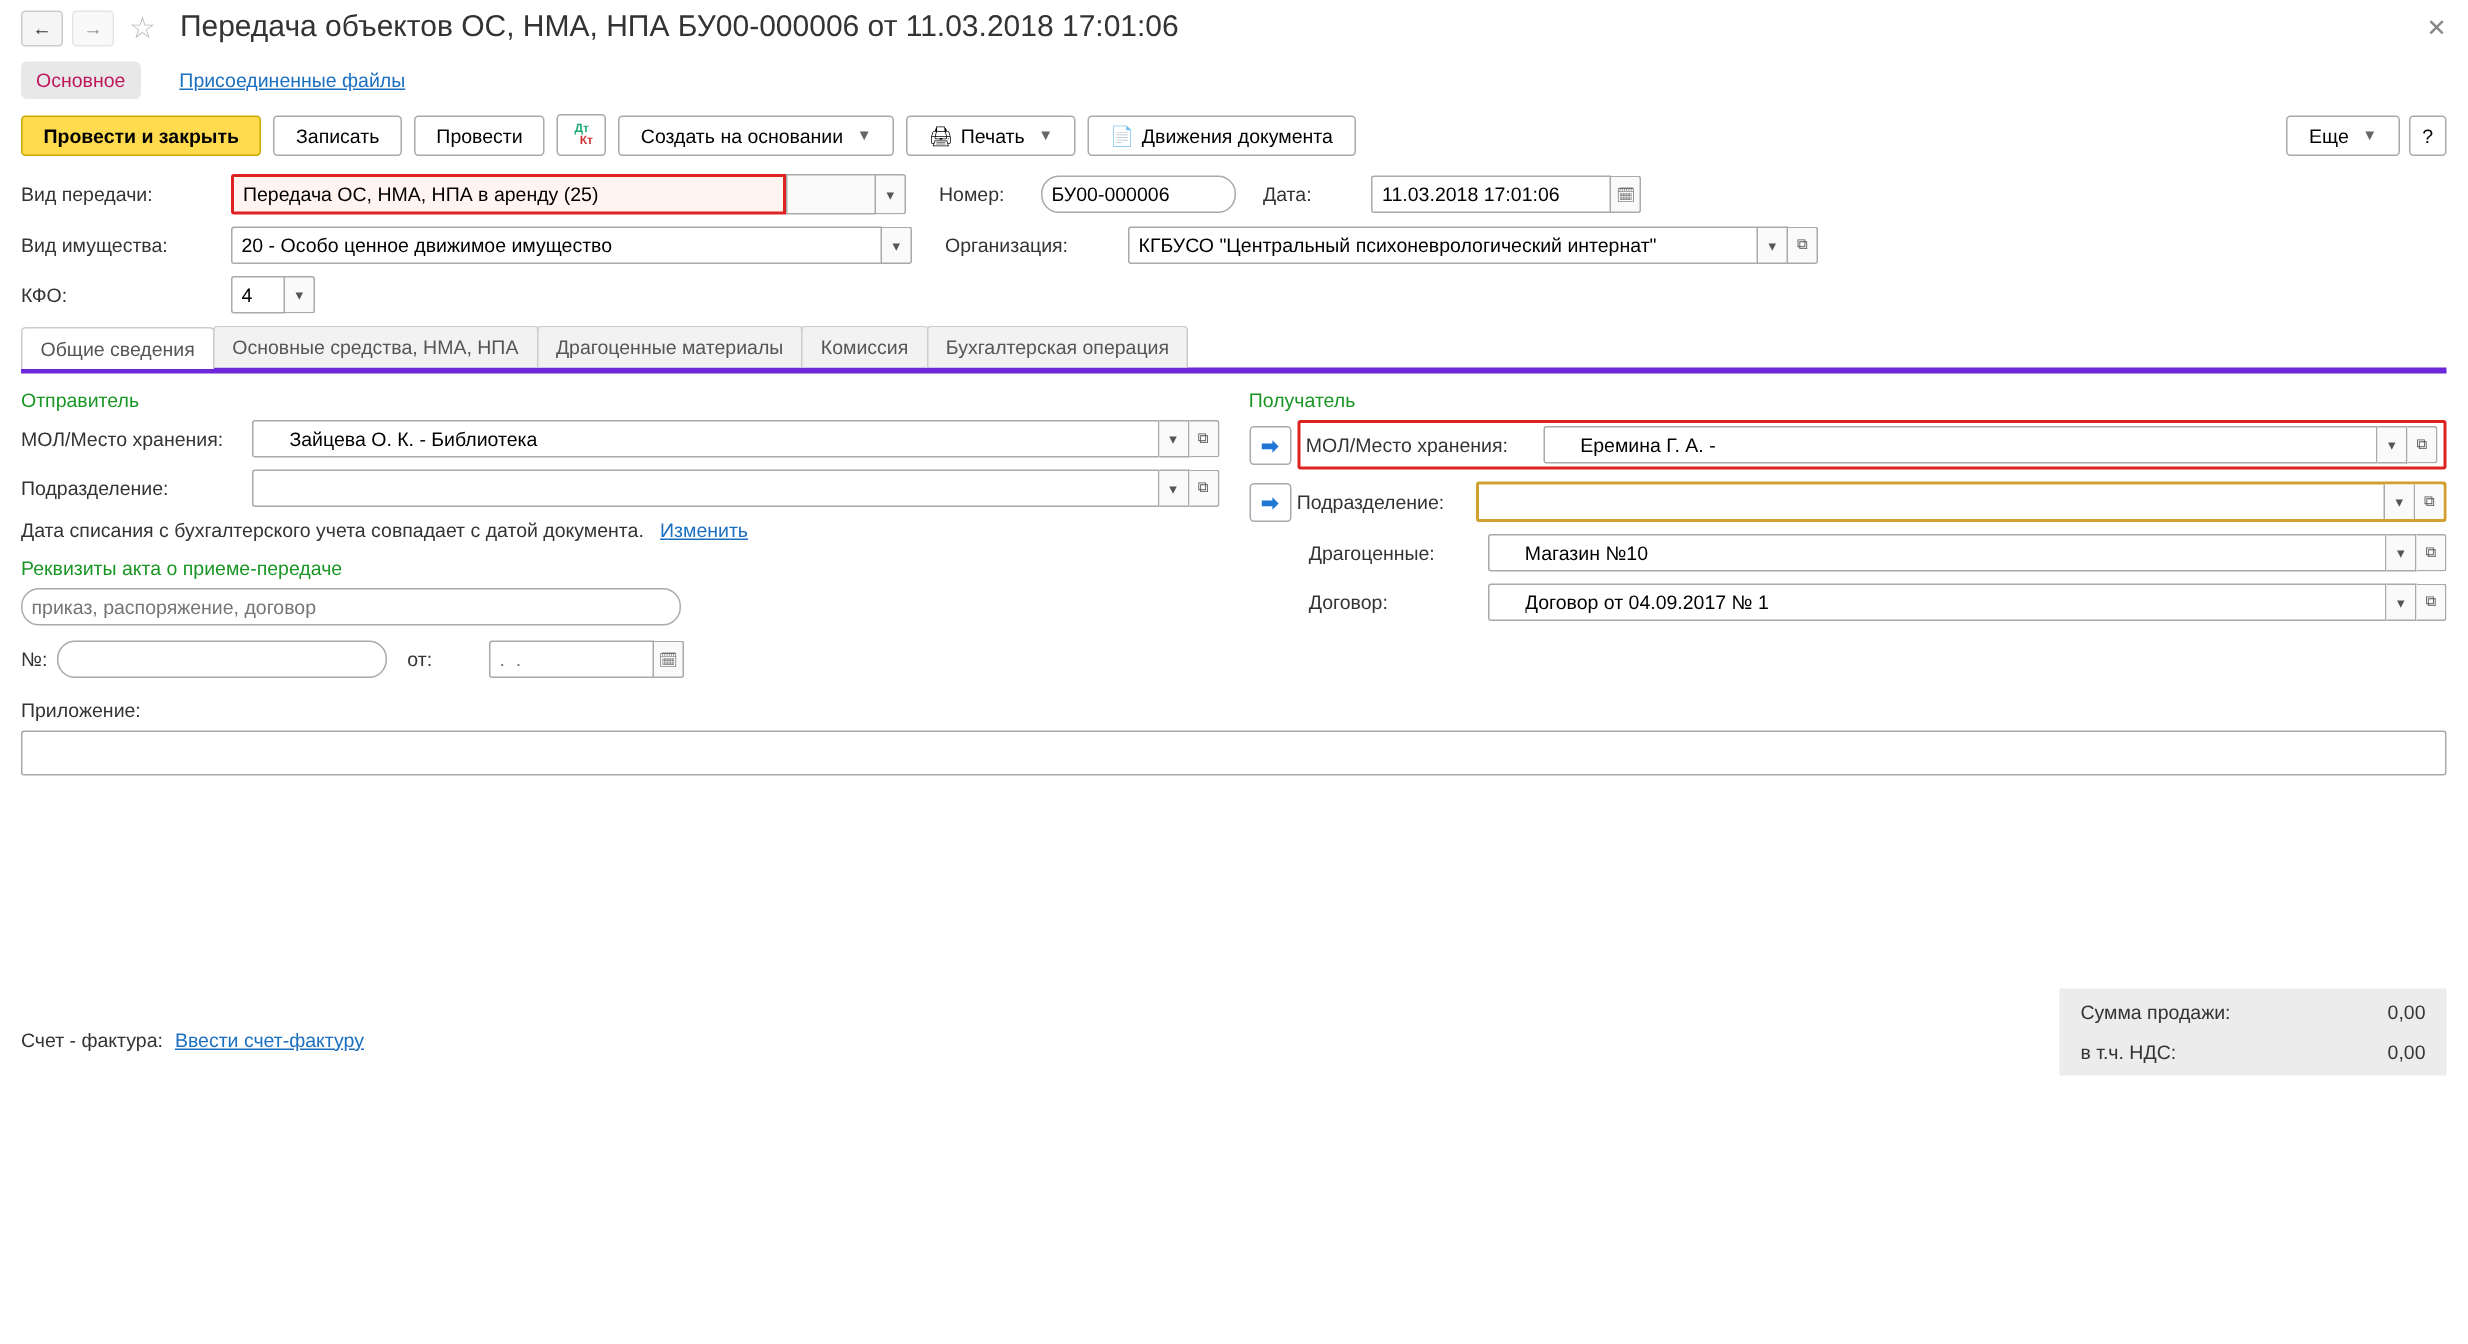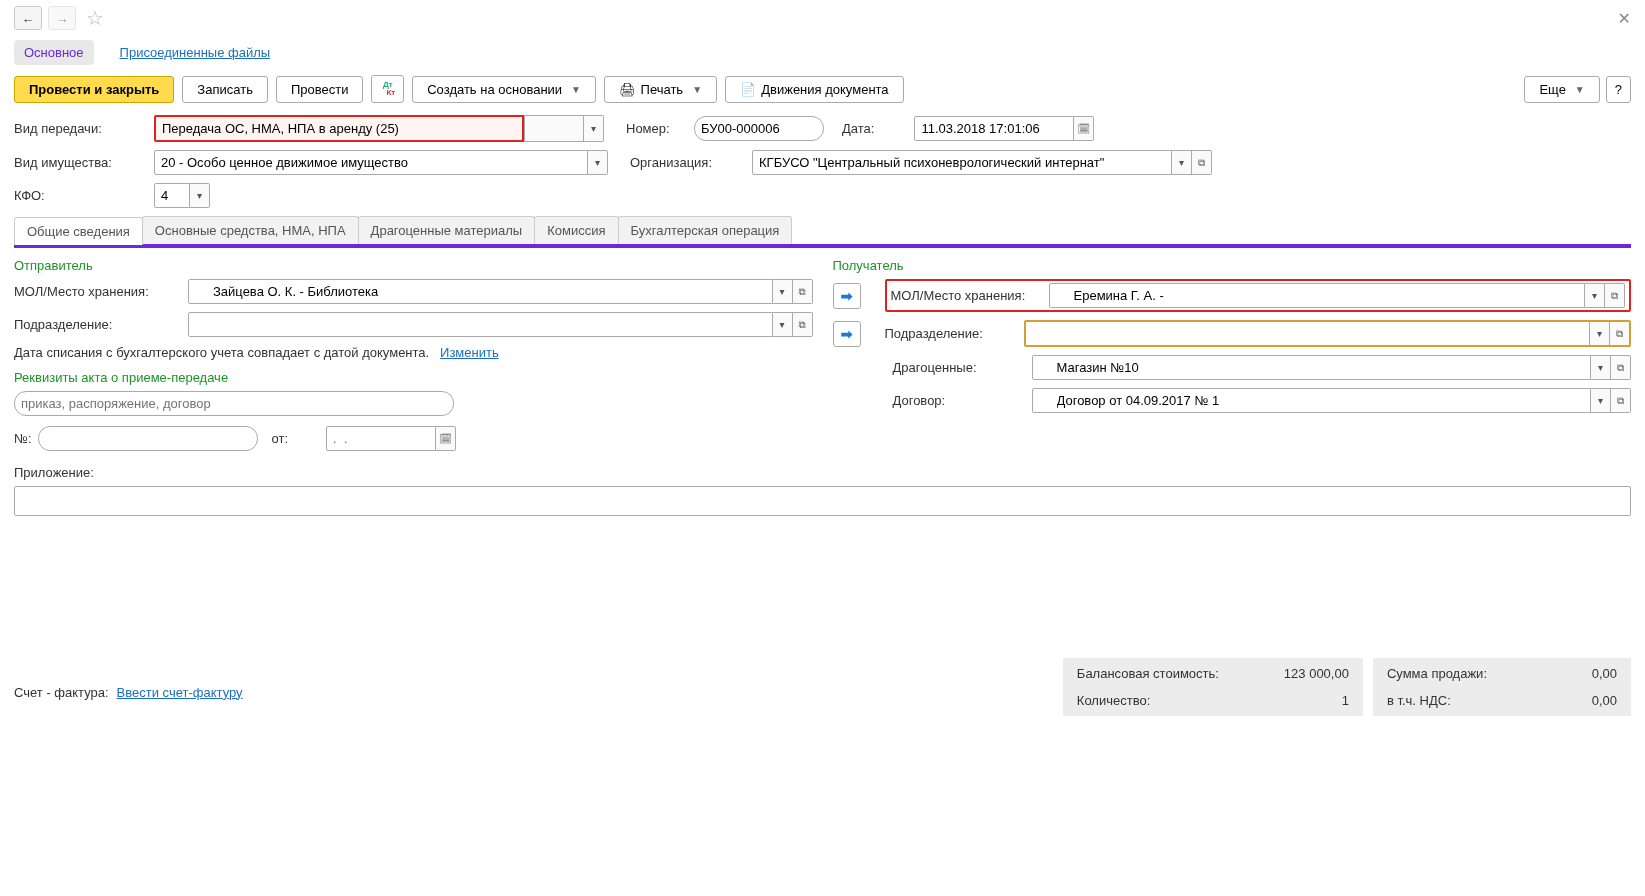--- a/index.html
+++ b/index.html
@@ -7,21 +7,21 @@
   
   .header-row { display: flex; align-items: center; gap: 6px; margin-bottom: 10px; }
   .nav-btn { width: 28px; height: 24px; border: 1px solid #ccc; background: #f5f5f5; border-radius: 3px; display: flex; align-items: center; justify-content: center; cursor: pointer; }
   .nav-btn.disabled { opacity: 0.5; }
   .star-icon { font-size: 20px; color: #bbb; cursor: pointer; margin: 0 4px; }
   .page-title { font-size: 20px; color: #333; font-weight: normal; margin-left: 6px; }
   .close-x { margin-left: auto; font-size: 16px; color: #888; cursor: pointer; }
   
   .tabs-row { display: flex; gap: 16px; margin-bottom: 10px; align-items: center; }
   .main-tab { padding: 5px 10px; border-radius: 4px; cursor: pointer; }
-  .main-tab.active { background: #e8e8e8; color: #6d28d9; }
+  .main-tab.active { background: #e8e8e8; color: #be185d; }
   .main-tab.link { color: #1a6fc0; text-decoration: underline; }
   
   .toolbar { display: flex; gap: 8px; margin-bottom: 12px; align-items: center; }
   .btn { border: 1px solid #aaa; border-radius: 3px; padding: 5px 14px; background: #fff; cursor: pointer; display: inline-flex; align-items: center; gap: 5px; font-size: 13px; }
   .btn.yellow { background: #ffdb4d; border-color: #c9a800; font-weight: bold; }
   .btn.icon-only { padding: 5px 8px; }
   .btn .dd { margin-left: 4px; color: #666; font-size: 10px; }
   .toolbar-right { margin-left: auto; display: flex; gap: 6px; }
   
   .dtkt { display: inline-flex; flex-direction: column; font-size: 8px; line-height: 8px; }
@@ -40,21 +40,21 @@
   .inp.solo { border-radius: 12px; }
   
   .content-tabs { display: flex; border-bottom: 4px solid #6d28d9; margin-bottom: 10px; margin-top:4px; }
   .ctab { padding: 6px 12px; border: 1px solid #ccc; border-bottom: none; background: #f2f2f2; cursor: pointer; margin-right: -1px; border-radius: 3px 3px 0 0; color: #555; }
   .ctab.active { background: #fff; position: relative; top: 1px; }
   
   .two-col { display: flex; gap: 20px; }
   .col { flex: 1; }
   .section-title { color: #1a9625; font-size: 13px; margin-bottom: 6px; }
   
-  .field-line { display: flex; align-items: center; gap: 24px; margin-bottom: 8px; }
+  .field-line { display: flex; align-items: center; gap: 4px; margin-bottom: 8px; }
   .field-line .lbl2 { width: 150px; flex-shrink: 0; }
   .field-line .lbl2.short { width: 115px; }
   
   .arrow-btn { width: 28px; height: 26px; border: 1px solid #aaa; border-radius: 3px; background: #fff; display: flex; align-items: center; justify-content: center; cursor: pointer; color: #2176d5; font-size: 14px; flex-shrink:0; font-weight:bold;}
   
   .outlined-group { border: 2px solid #d22; border-radius: 2px; padding: 2px 4px; display: flex; align-items: center; gap: 8px; flex: 1; }
   .outlined-group.yellow { border: 2px solid #d2a030; }
   .outlined-group .lbl2 { width: 150px; }
   .outlined-group .inp-flex { flex: 1; }
   
@@ -78,20 +78,21 @@
 <body>
 
 <div class="header-row">
   <div class="nav-btn">
       <span>←</span>
     </div>
   <div class="nav-btn disabled">
       <span>→</span>
     </div>
   <span class="star-icon">☆</span>
+  <h1 class="page-title">Передача объектов ОС, НМА, НПА БУ00-000006 от 11.03.2018 17:01:06</h1>
   <span class="close-x">✕</span>
 </div>
 
 <div class="tabs-row">
   <span class="main-tab active">Основное</span>
   <span class="main-tab link">Присоединенные файлы</span>
 </div>
 
 <div class="toolbar">
   <button class="btn yellow">Провести и закрыть</button>
@@ -283,25 +284,19 @@
 </div>
 </div>
 
 <div class="footer">
   <div class="footer-left">
     <span>Счет - фактура:</span>
     <span class="link-blue">Ввести счет-фактуру</span>
   </div>
   <div class="footer-totals">
     <div class="total-block">
-      <span>Балансовая стоимость:</span>
-      <span class="tv">123 000,00</span>
-      <span>Количество:</span>
-      <span class="tv">1</span>
-    </div>
-    <div class="total-block">
       <span>Сумма продажи:</span>
       <span class="tv">0,00</span>
       <span>в т.ч. НДС:</span>
       <span class="tv">0,00</span>
     </div>
   </div>
 </div>
 
 </body></html>

